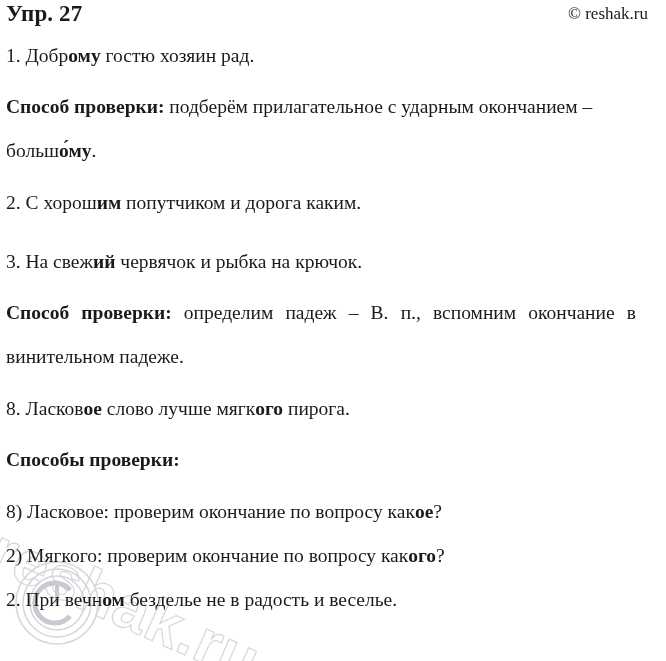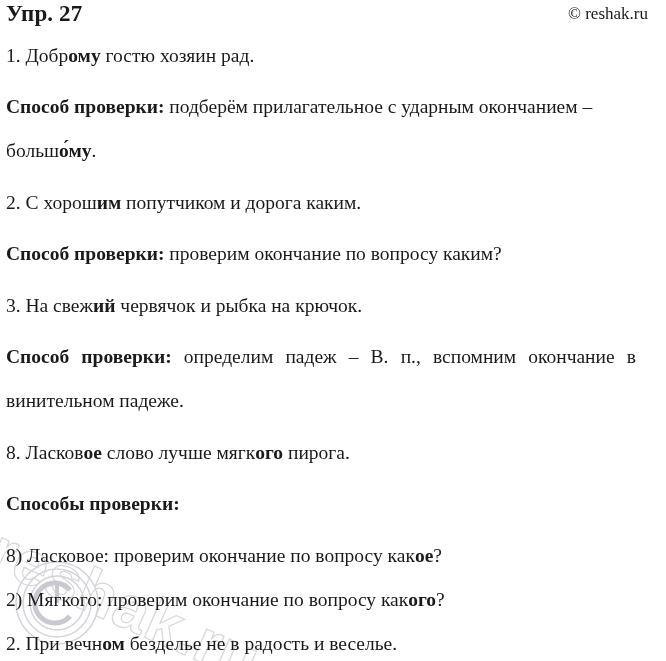--- a/index.html
+++ b/index.html
@@ -129,23 +129,20 @@
     <div class="gap-1"></div>
     <div class="block">
       <span class="b">Способ проверки:</span><span> подберём прилагательное с ударным окончанием – </span><span class="it">больш</span><span class="bit">о́му</span><span class="it">.</span>
     </div>
     <div class="gap-2"></div>
 
     <div class="block">
       <div class="sentence"><span>2. С хорош</span><span class="b">им</span><span> попутчиком и дорога каким.</span></div>
     </div>
     <div class="gap-1"></div>
-    <div class="block">
-      <span class="b">Способ проверки:</span><span> проверим окончание по вопросу </span><span class="it">каким?</span>
-    </div>
     <div class="gap-2"></div>
 
     <div class="block">
       <div class="sentence"><span>3. На свеж</span><span class="b">ий</span><span> червячок и рыбка на крючок.</span></div>
     </div>
     <div class="gap-1"></div>
     <div class="block justified">
       <span class="b">Способ проверки:</span><span> определим падеж – В. п., вспомним окончание в винительном падеже.</span>
     </div>
     <div class="gap-2"></div>

